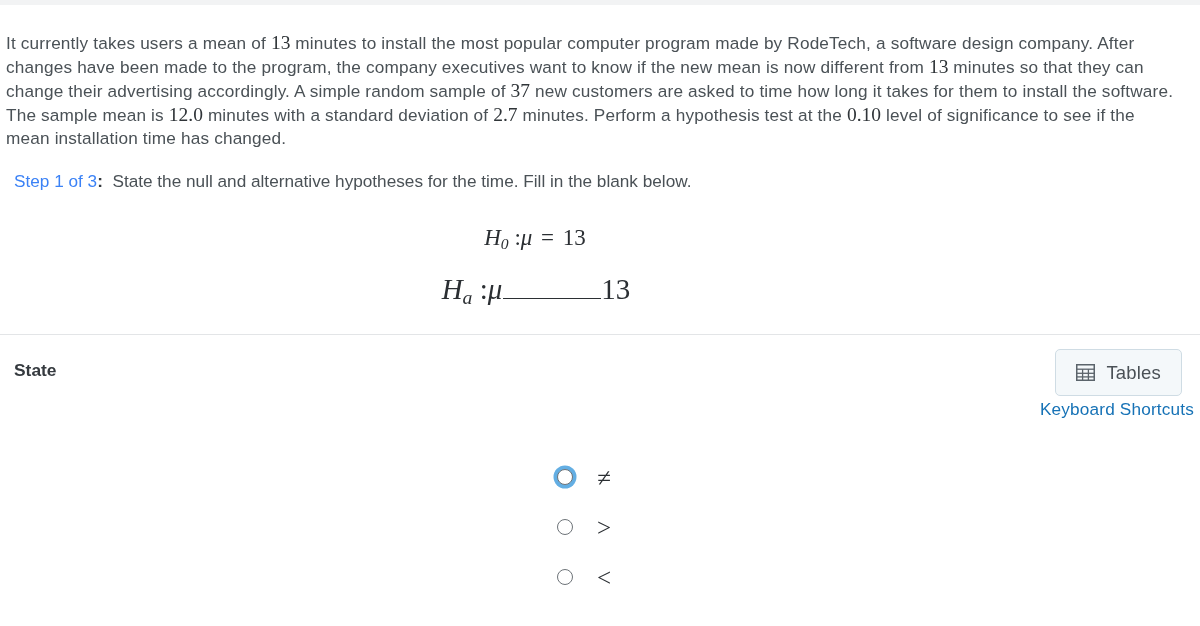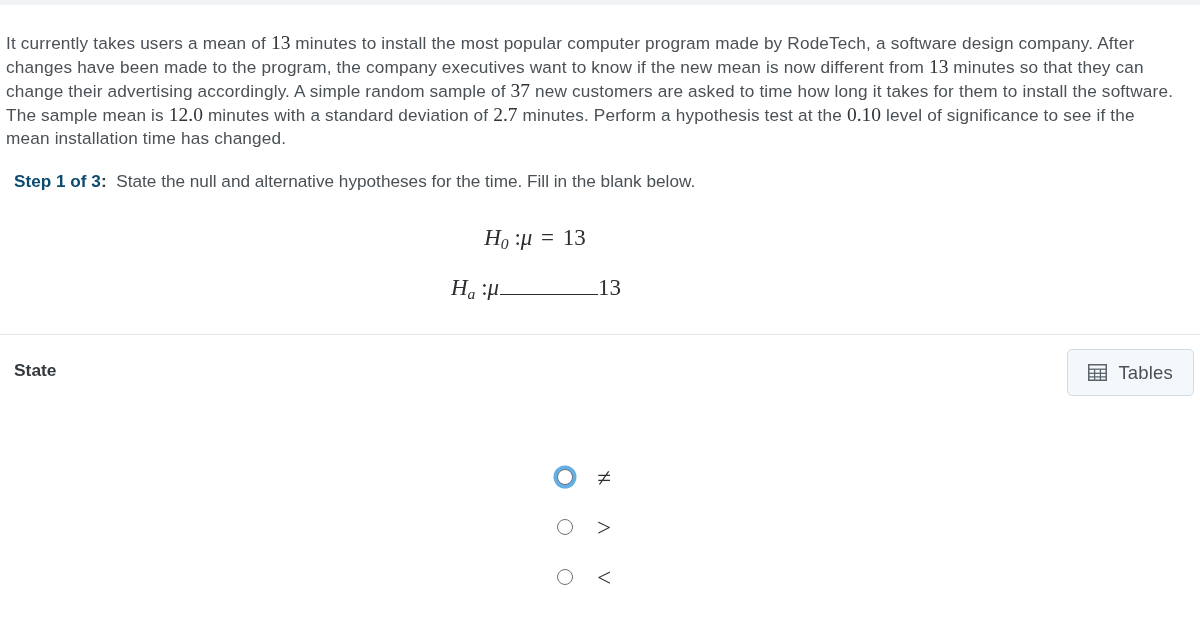--- a/index.html
+++ b/index.html
@@ -51,22 +51,22 @@
   
   .step-line {
     position: absolute;
     left: 14px;
     top: 164px;
     font-size: 17.2px;
     line-height: 24px;
     color: #4a5156;
   }
   .step-label {
-    font-weight: bold;
-    color: #0c4a6e;
+    font-weight: normal;
+    color: #3b82f6;
   }
   .step-colon {
     font-weight: bold;
     color: #353a3f;
   }
 
   
   .hyp-block {
     position: absolute;
     left: 0;
@@ -79,21 +79,21 @@
     color: #2b2f33;
     white-space: nowrap;
     display: block;
   }
   .hyp-row.first {
     font-size: 23px;
     line-height: 34px;
     padding-left: 6px;
   }
   .hyp-row.second {
-    font-size: 23px;
+    font-size: 29px;
     line-height: 34px;
     margin-top: 10px;
     padding-left: 8px;
   }
   .hv {
     font-style: italic;
   }
   .hsub {
     font-style: italic;
     font-size: 0.68em;
@@ -135,21 +135,21 @@
     position: absolute;
     left: 14px;
     top: 355px;
     font-size: 17.4px;
     font-weight: bold;
     color: #353a3f;
   }
 
   .btn-group {
     position: absolute;
-    right: 6px;
+    right: 18px;
     top: 344px;
     display: flex;
     gap: 22px;
   }
   .tool-btn {
     display: flex;
     align-items: center;
     justify-content: center;
     gap: 11px;
     background: #f4f8fa;
@@ -260,20 +260,21 @@
           <line x1="0.75" y1="9.3" x2="18.25" y2="9.3" stroke="#5b646b" stroke-width="1.3"></line>
           <line x1="0.75" y1="12.9" x2="18.25" y2="12.9" stroke="#5b646b" stroke-width="1.3"></line>
           <line x1="6.6" y1="5.2" x2="6.6" y2="16.25" stroke="#5b646b" stroke-width="1.3"></line>
           <line x1="12.4" y1="5.2" x2="12.4" y2="16.25" stroke="#5b646b" stroke-width="1.3"></line>
         </svg>
       </span>
       <span class="btn-label">Tables</span>
     </div>
   </div>
 
+  <a class="kbd-shortcuts" href="#">Keyboard Shortcuts</a>
 
   <div class="options" id="options-list">
       <div class="opt-row">
         <span class="radio focused"></span>
         <span class="opt-sym">≠</span>
       </div>
       <div class="opt-row">
         <span class="radio"></span>
         <span class="opt-sym">&gt;</span>
       </div>

